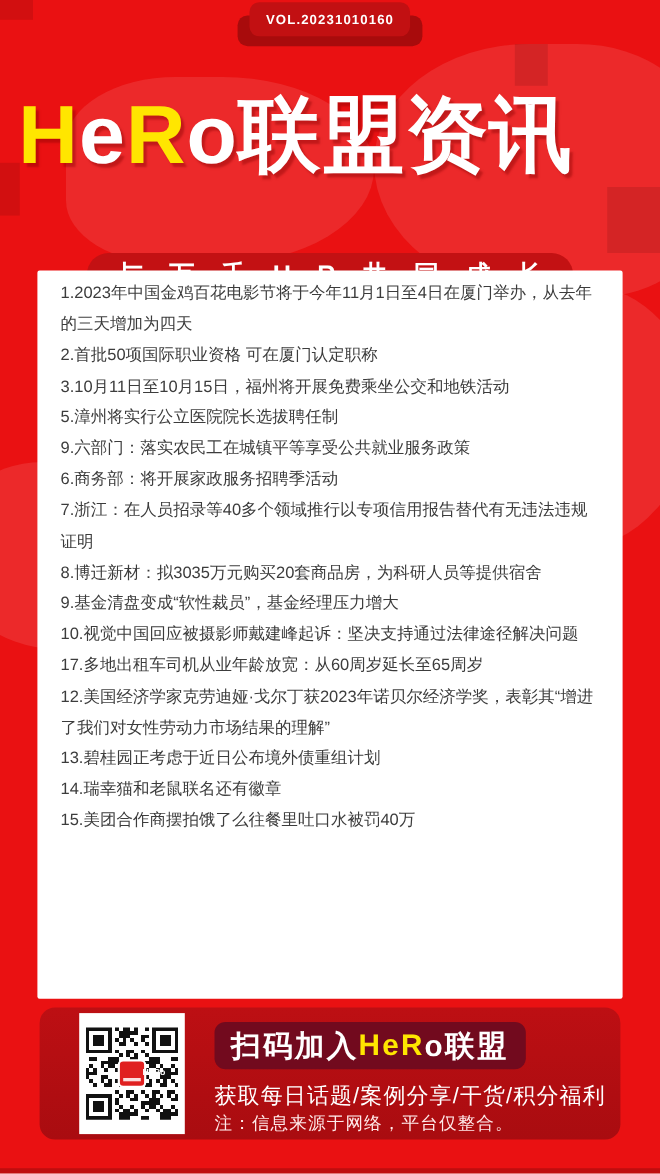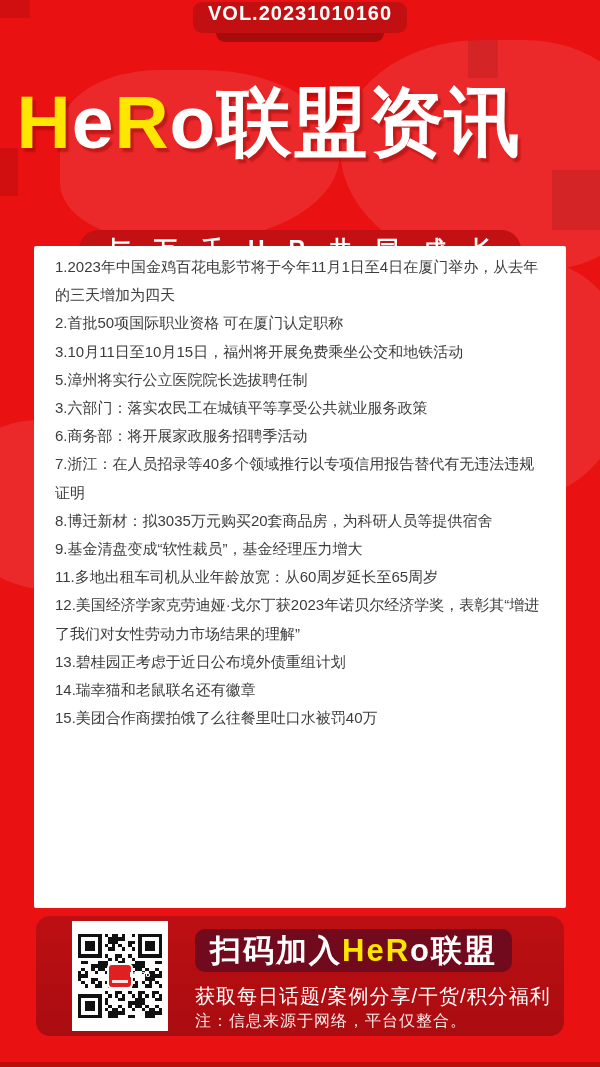--- a/index.html
+++ b/index.html
@@ -24,22 +24,22 @@
   .bottom-shade { position: absolute; z-index: 0; left: 0; bottom: 0; width: 600px; height: 5px; background: rgba(0,0,0,0.18); }
 
   
   .vol-back {
     position: absolute; z-index: 1; left: 50%; top: 14px; transform: translateX(-50%);
     width: 168px; height: 28px; border-radius: 9px; background: #A80B0C;
   }
   .vol-pill {
     position: absolute; z-index: 2; left: 50%; top: 2px; transform: translateX(-50%);
     height: 31px; padding: 0 15px; border-radius: 9px; background: #C21012;
-    color: #FFFFFF; font-size: 20px; font-weight: bold; letter-spacing: 1px;
-    display: flex; justify-content: center;
+    color: #FFFFFF; font-size: 12px; font-weight: bold; letter-spacing: 1px;
+    display: flex; align-items: center; justify-content: center;
   }
 
   
   .title {
     position: absolute; z-index: 2; left: 0; top: 66px; width: 537px;
     text-align: center; font-size: 75px; font-weight: 900; line-height: 112px;
     letter-spacing: 1px; white-space: nowrap;
     text-shadow: 3px 4px 2px rgba(130,0,0,0.40);
   }
   .c-w { color: #FFFFFF; }
@@ -80,21 +80,21 @@
     position: absolute; left: 50%; top: 50%; transform: translate(-50%,-50%);
     width: 26px; height: 26px; border-radius: 5px; background: #E02020;
     border: 2px solid #FFFFFF; display: flex; flex-direction: column;
     align-items: center; justify-content: center;
   }
   .qr-logo .t { color: #FFFFFF; font-size: 8px; font-weight: bold; line-height: 9px; margin-left: 40px; }
   .qr-logo .bar { width: 16px; height: 3px; margin-top: 1px; background: rgba(255,255,255,0.85); }
   .cta-pill {
     position: absolute; left: 159px; top: 13px; height: 43px; padding: 0 15px;
     border-radius: 10px; background: #720A1E;
-    display: flex; align-items: center; font-size: 31px; font-weight: bold;
+    display: flex; align-items: center; font-size: 27px; font-weight: bold;
     letter-spacing: 2px; white-space: nowrap;
   }
   .benefits {
     position: absolute; left: 159px; top: 67px; color: #FFFFFF;
     font-size: 20px; font-weight: normal; letter-spacing: 1px; white-space: nowrap;
   }
   .note {
     position: absolute; left: 159px; top: 95px; color: #FFEAEA;
     font-size: 16px; letter-spacing: 1px; white-space: nowrap; text-align: right;
   }
@@ -126,26 +126,27 @@
 
   <div class="subtitle">
     <span>与万千HR共同成长</span>
   </div>
 
   <div class="card">
     <p>1.2023年中国金鸡百花电影节将于今年11月1日至4日在厦门举办，从去年的三天增加为四天</p>
     <p>2.首批50项国际职业资格 可在厦门认定职称</p>
     <p>3.10月11日至10月15日，福州将开展免费乘坐公交和地铁活动</p>
     <p>5.漳州将实行公立医院院长选拔聘任制</p>
-    <p>3.六部门：落实农民工在城镇平等享受公共就业服务政策</p>
+    <p>9.六部门：落实农民工在城镇平等享受公共就业服务政策</p>
     <p>6.商务部：将开展家政服务招聘季活动</p>
     <p>7.浙江：在人员招录等40多个领域推行以专项信用报告替代有无违法违规证明</p>
     <p>8.博迁新材：拟3035万元购买20套商品房，为科研人员等提供宿舍</p>
     <p>9.基金清盘变成“软性裁员”，基金经理压力增大</p>
-    <p>11.多地出租车司机从业年龄放宽：从60周岁延长至65周岁</p>
+    <p>10.视觉中国回应被摄影师戴建峰起诉：坚决支持通过法律途径解决问题</p>
+    <p>17.多地出租车司机从业年龄放宽：从60周岁延长至65周岁</p>
     <p>12.美国经济学家克劳迪娅·戈尔丁获2023年诺贝尔经济学奖，表彰其“增进了我们对女性劳动力市场结果的理解”</p>
     <p>13.碧桂园正考虑于近日公布境外债重组计划</p>
     <p>14.瑞幸猫和老鼠联名还有徽章</p>
     <p>15.美团合作商摆拍饿了么往餐里吐口水被罚40万</p>
 
   </div>
 
   <div class="footer-card">
     <div class="qr-wrap">
       <svg id="qr-svg" width="84" height="84" viewBox="0 0 25 25" shape-rendering="crispEdges">

